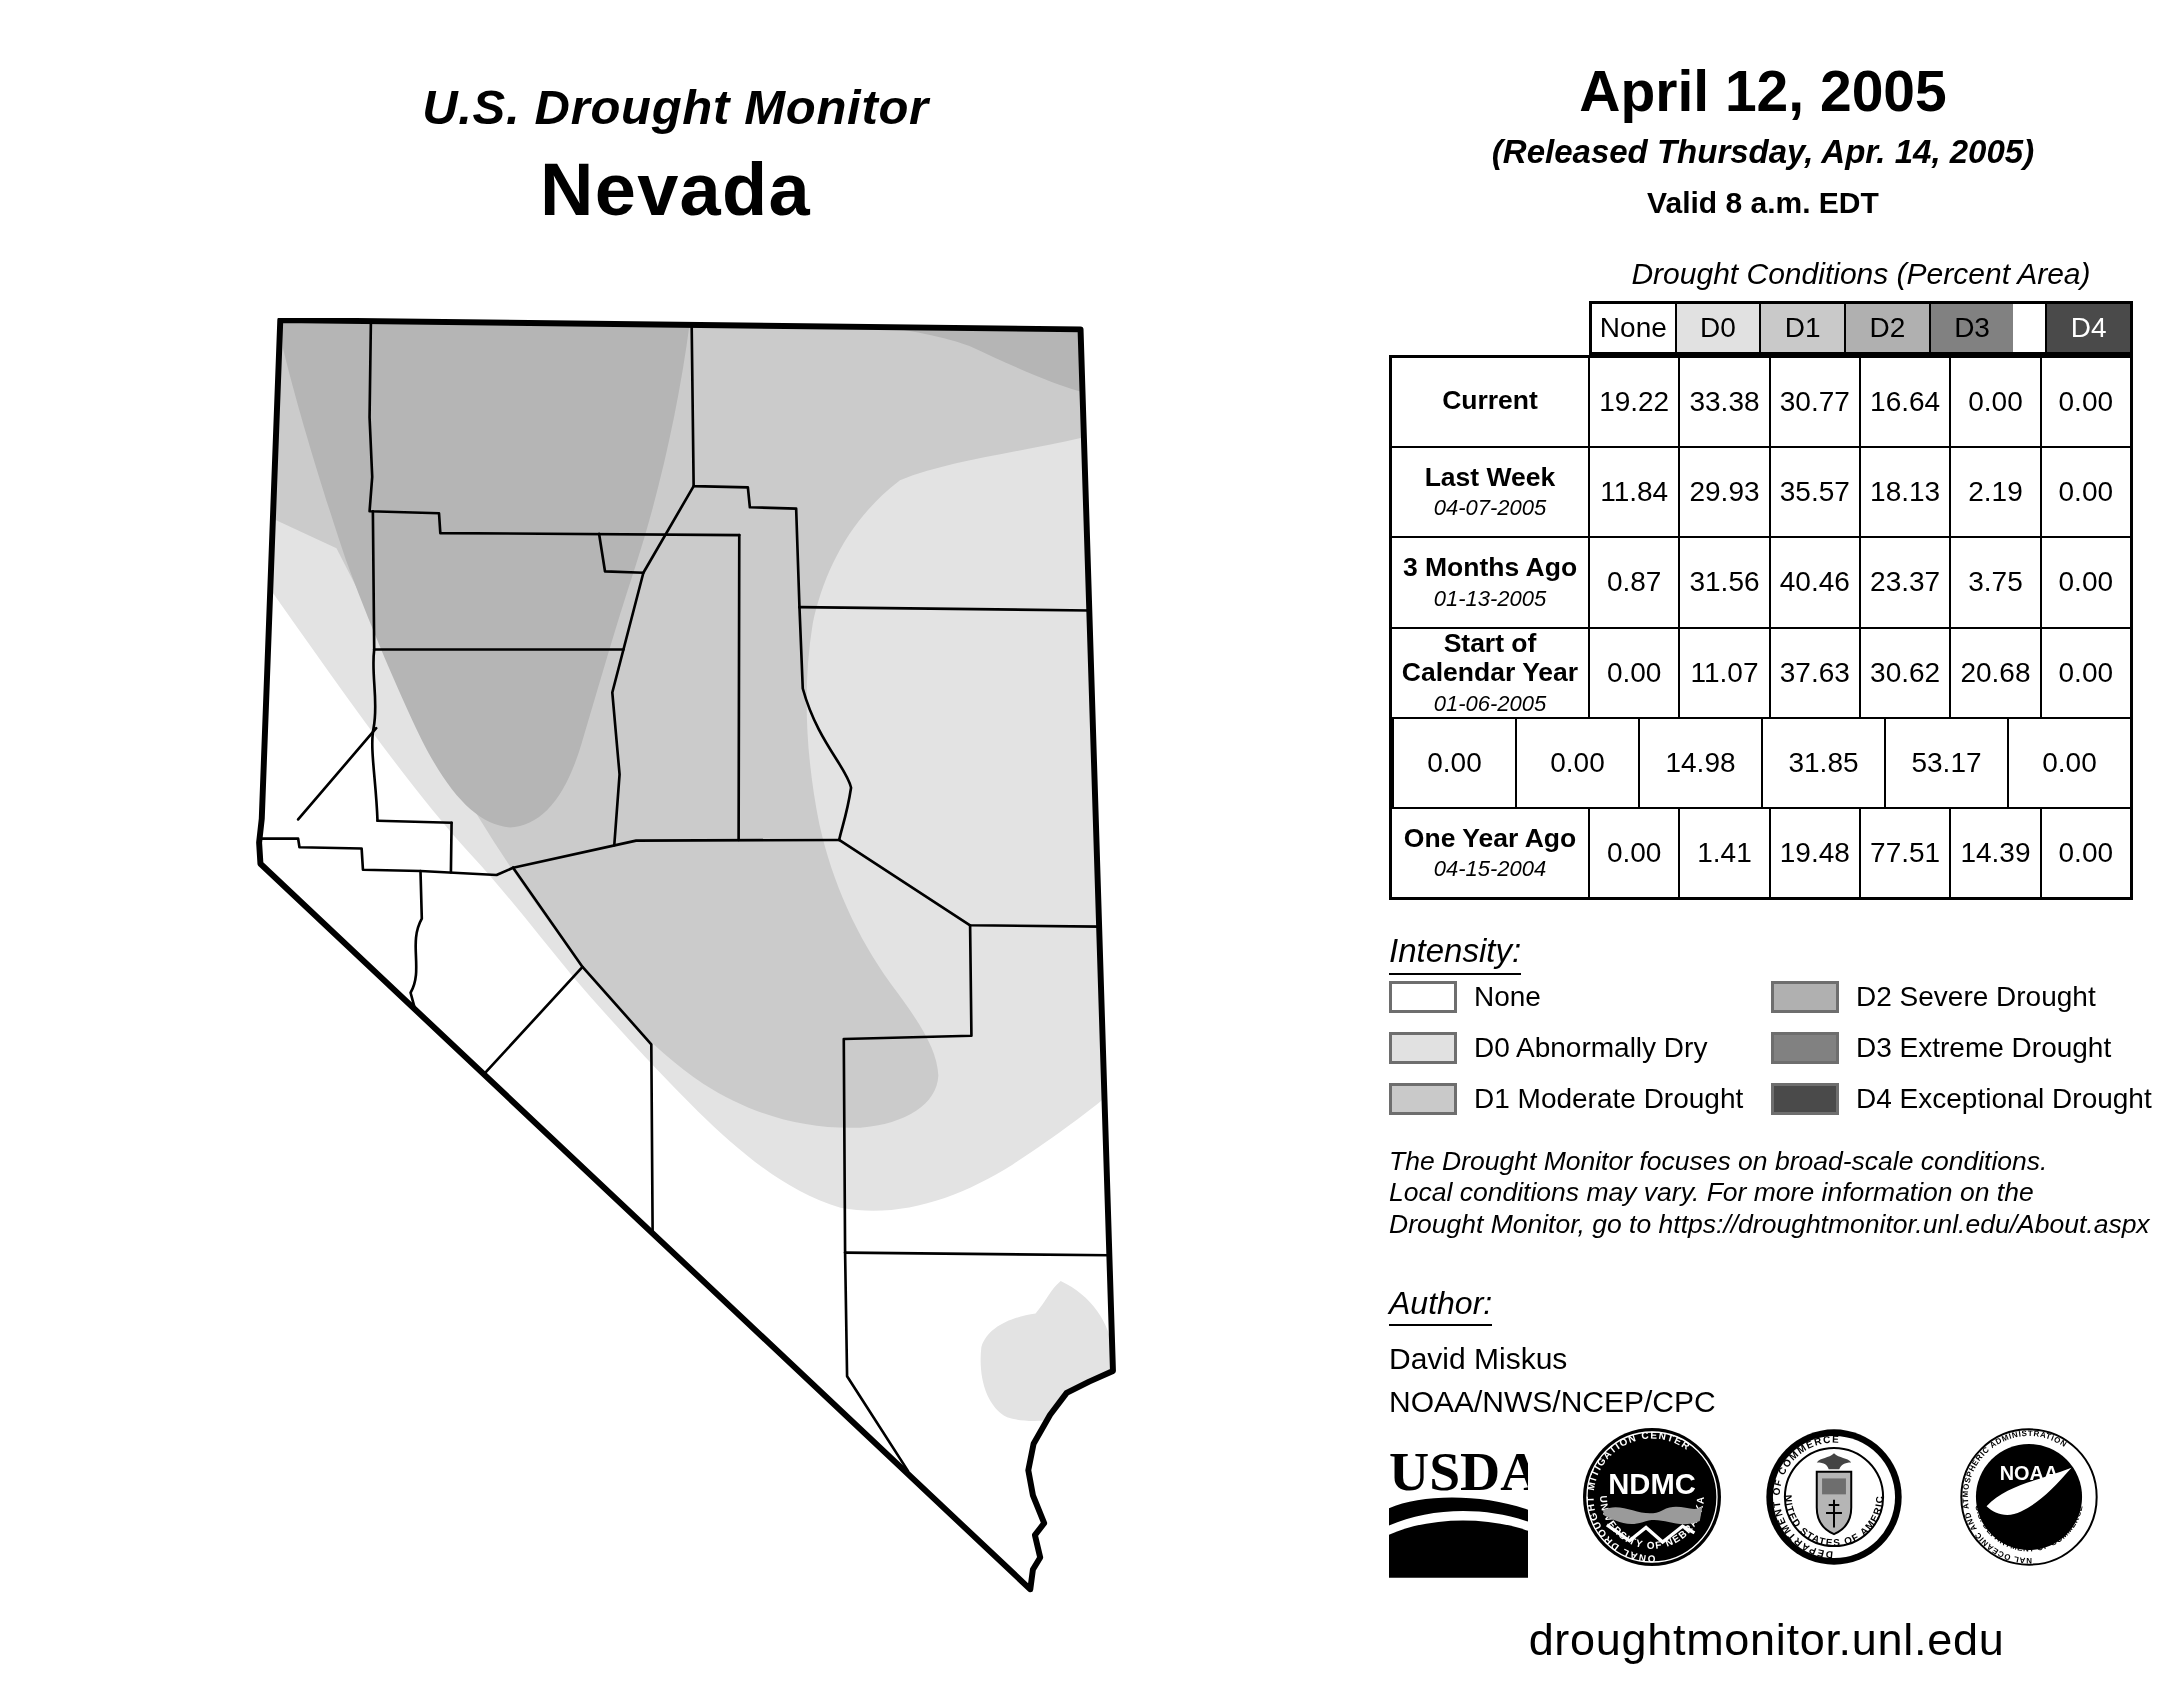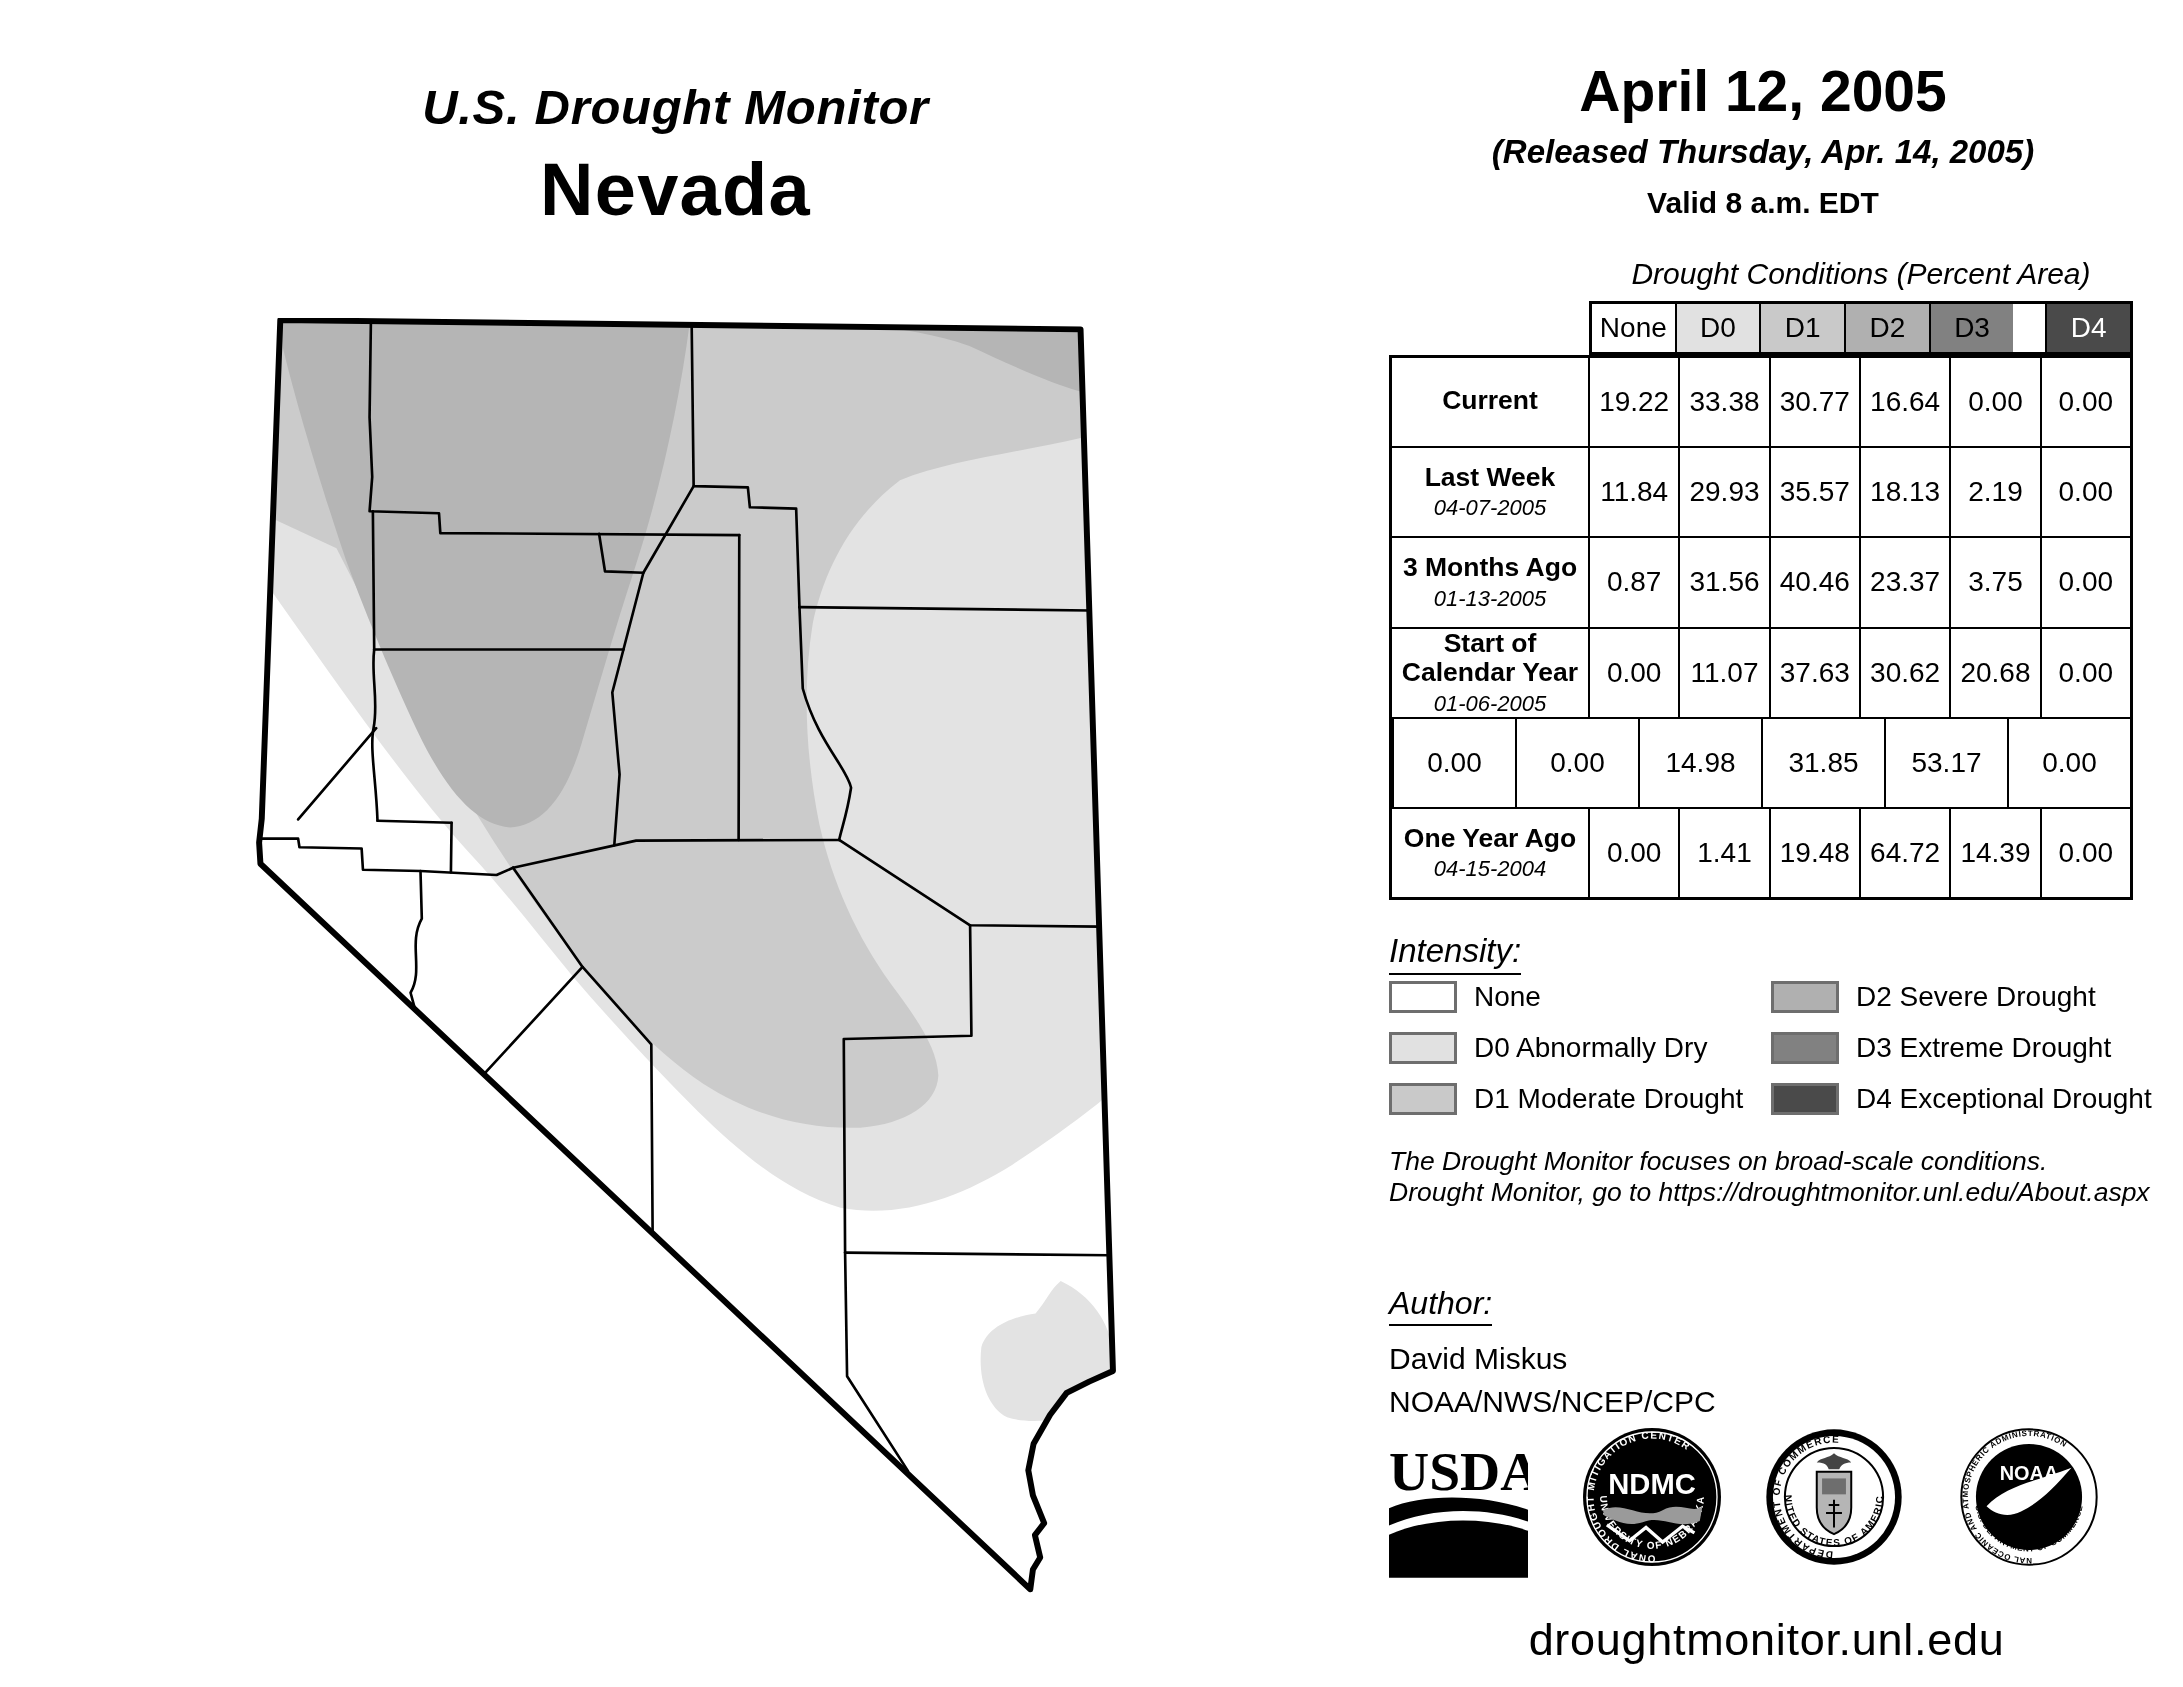--- a/index.html
+++ b/index.html
@@ -226,21 +226,21 @@
   </div>
 
   <div class="trow">
     <div class="labcell">
         <span class="lab">One Year Ago</span>
         <span class="labdate">04-15-2004</span>
       </div>
     <div class="vcell">0.00</div>
     <div class="vcell">1.41</div>
     <div class="vcell">19.48</div>
-    <div class="vcell">64.72</div>
+    <div class="vcell">77.51</div>
     <div class="vcell">14.39</div>
     <div class="vcell">0.00</div>
   </div>
 </div>
 
 <div class="abs" id="legend-head">Intensity:</div>
 
 <div class="leg-item" style="left:1389px;top:981px;">
   <div class="leg-sw" style="background: rgb(255, 255, 255);"></div>
   <div class="leg-lab">None</div>
@@ -261,20 +261,21 @@
   <div class="leg-sw" style="background: rgb(129, 129, 129);"></div>
   <div class="leg-lab">D3 Extreme Drought</div>
 </div>
 <div class="leg-item" style="left:1771px;top:1083px;">
   <div class="leg-sw" style="background: rgb(74, 74, 74);"></div>
   <div class="leg-lab">D4 Exceptional Drought</div>
 </div>
 
 <div class="abs" id="notes">
   <div>The Drought Monitor focuses on broad-scale conditions.</div>
+  <div>Local conditions may vary. For more information on the</div>
   <div>Drought Monitor, go to https://droughtmonitor.unl.edu/About.aspx</div>
 </div>
 
 <div class="abs" id="author-head">Author:</div>
 <div class="abs" id="author-name">David Miskus</div>
 <div class="abs" id="author-org">NOAA/NWS/NCEP/CPC</div>
 
 <div class="logo" style="left:1389px;top:1442px;">
   <svg width="139" height="136" viewBox="0 0 210 205">
     <text x="0" y="72" font-family="Liberation Serif, serif" font-weight="bold" font-size="84">USDA</text>

